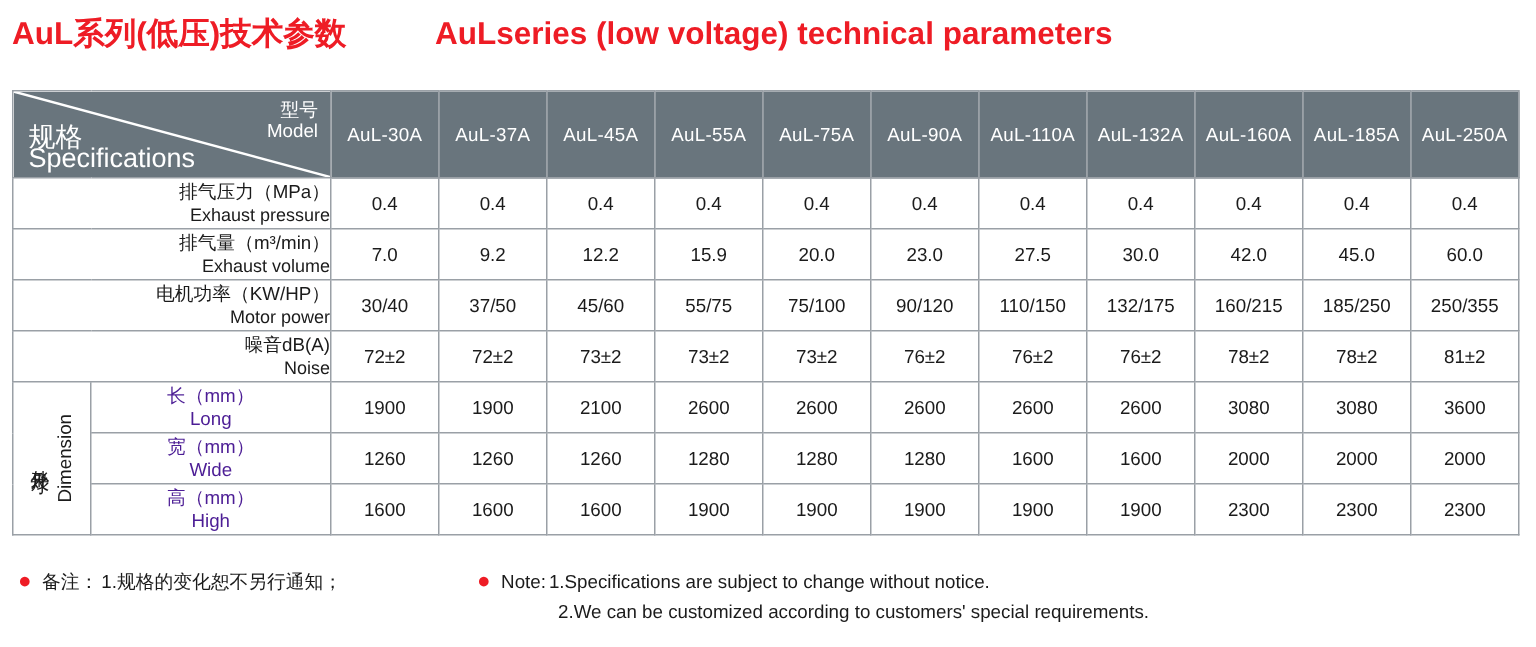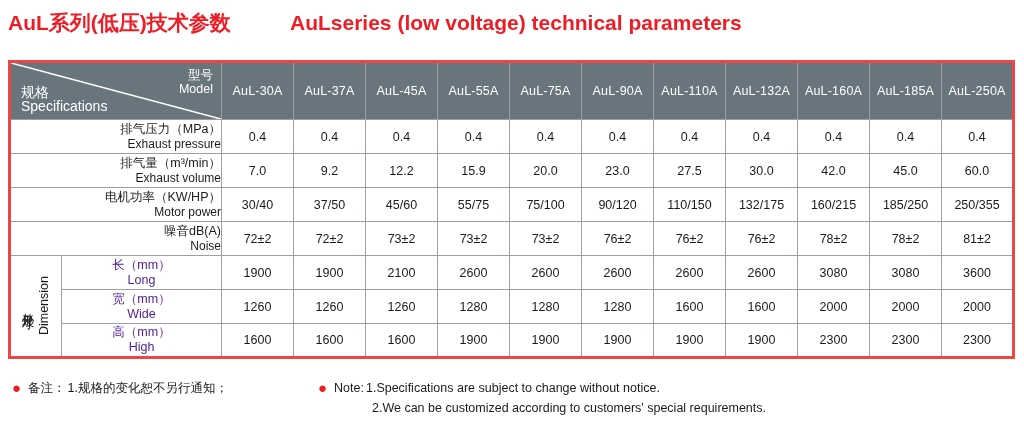--- a/index.html
+++ b/index.html
@@ -48,21 +48,21 @@
   
   .table-wrap {
     position: absolute;
     left: 8px; top: 60px;
     width: 1004px;
   }
   table.spec {
     border-collapse: collapse;
     width: 1004px;
     table-layout: fixed;
-    border: 3px solid #ef4444;
+    border: 1px solid #ef4444;
   }
   table.spec td, table.spec th {
     border: 1px solid #9aa0a6;
     padding: 0;
     font-weight: normal;
   }
 
   
   .hdr {
     background: #69757d;
@@ -90,21 +90,21 @@
     position: absolute;
     right: 8px; top: 5px;
     text-align: right;
     font-size: 12.5px;
     line-height: 14px;
   }
   .corner .specs {
     position: absolute;
     left: 10px; bottom: 6px;
     text-align: left;
-    font-size: 14px;
+    font-size: 18px;
     line-height: 14px;
   }
 
   
   .rowlabel {
     text-align: right;
     padding: 4px 4px 4px 56px;
     font-size: 12.5px;
     line-height: 15px;
     color: #1b1b1b;

